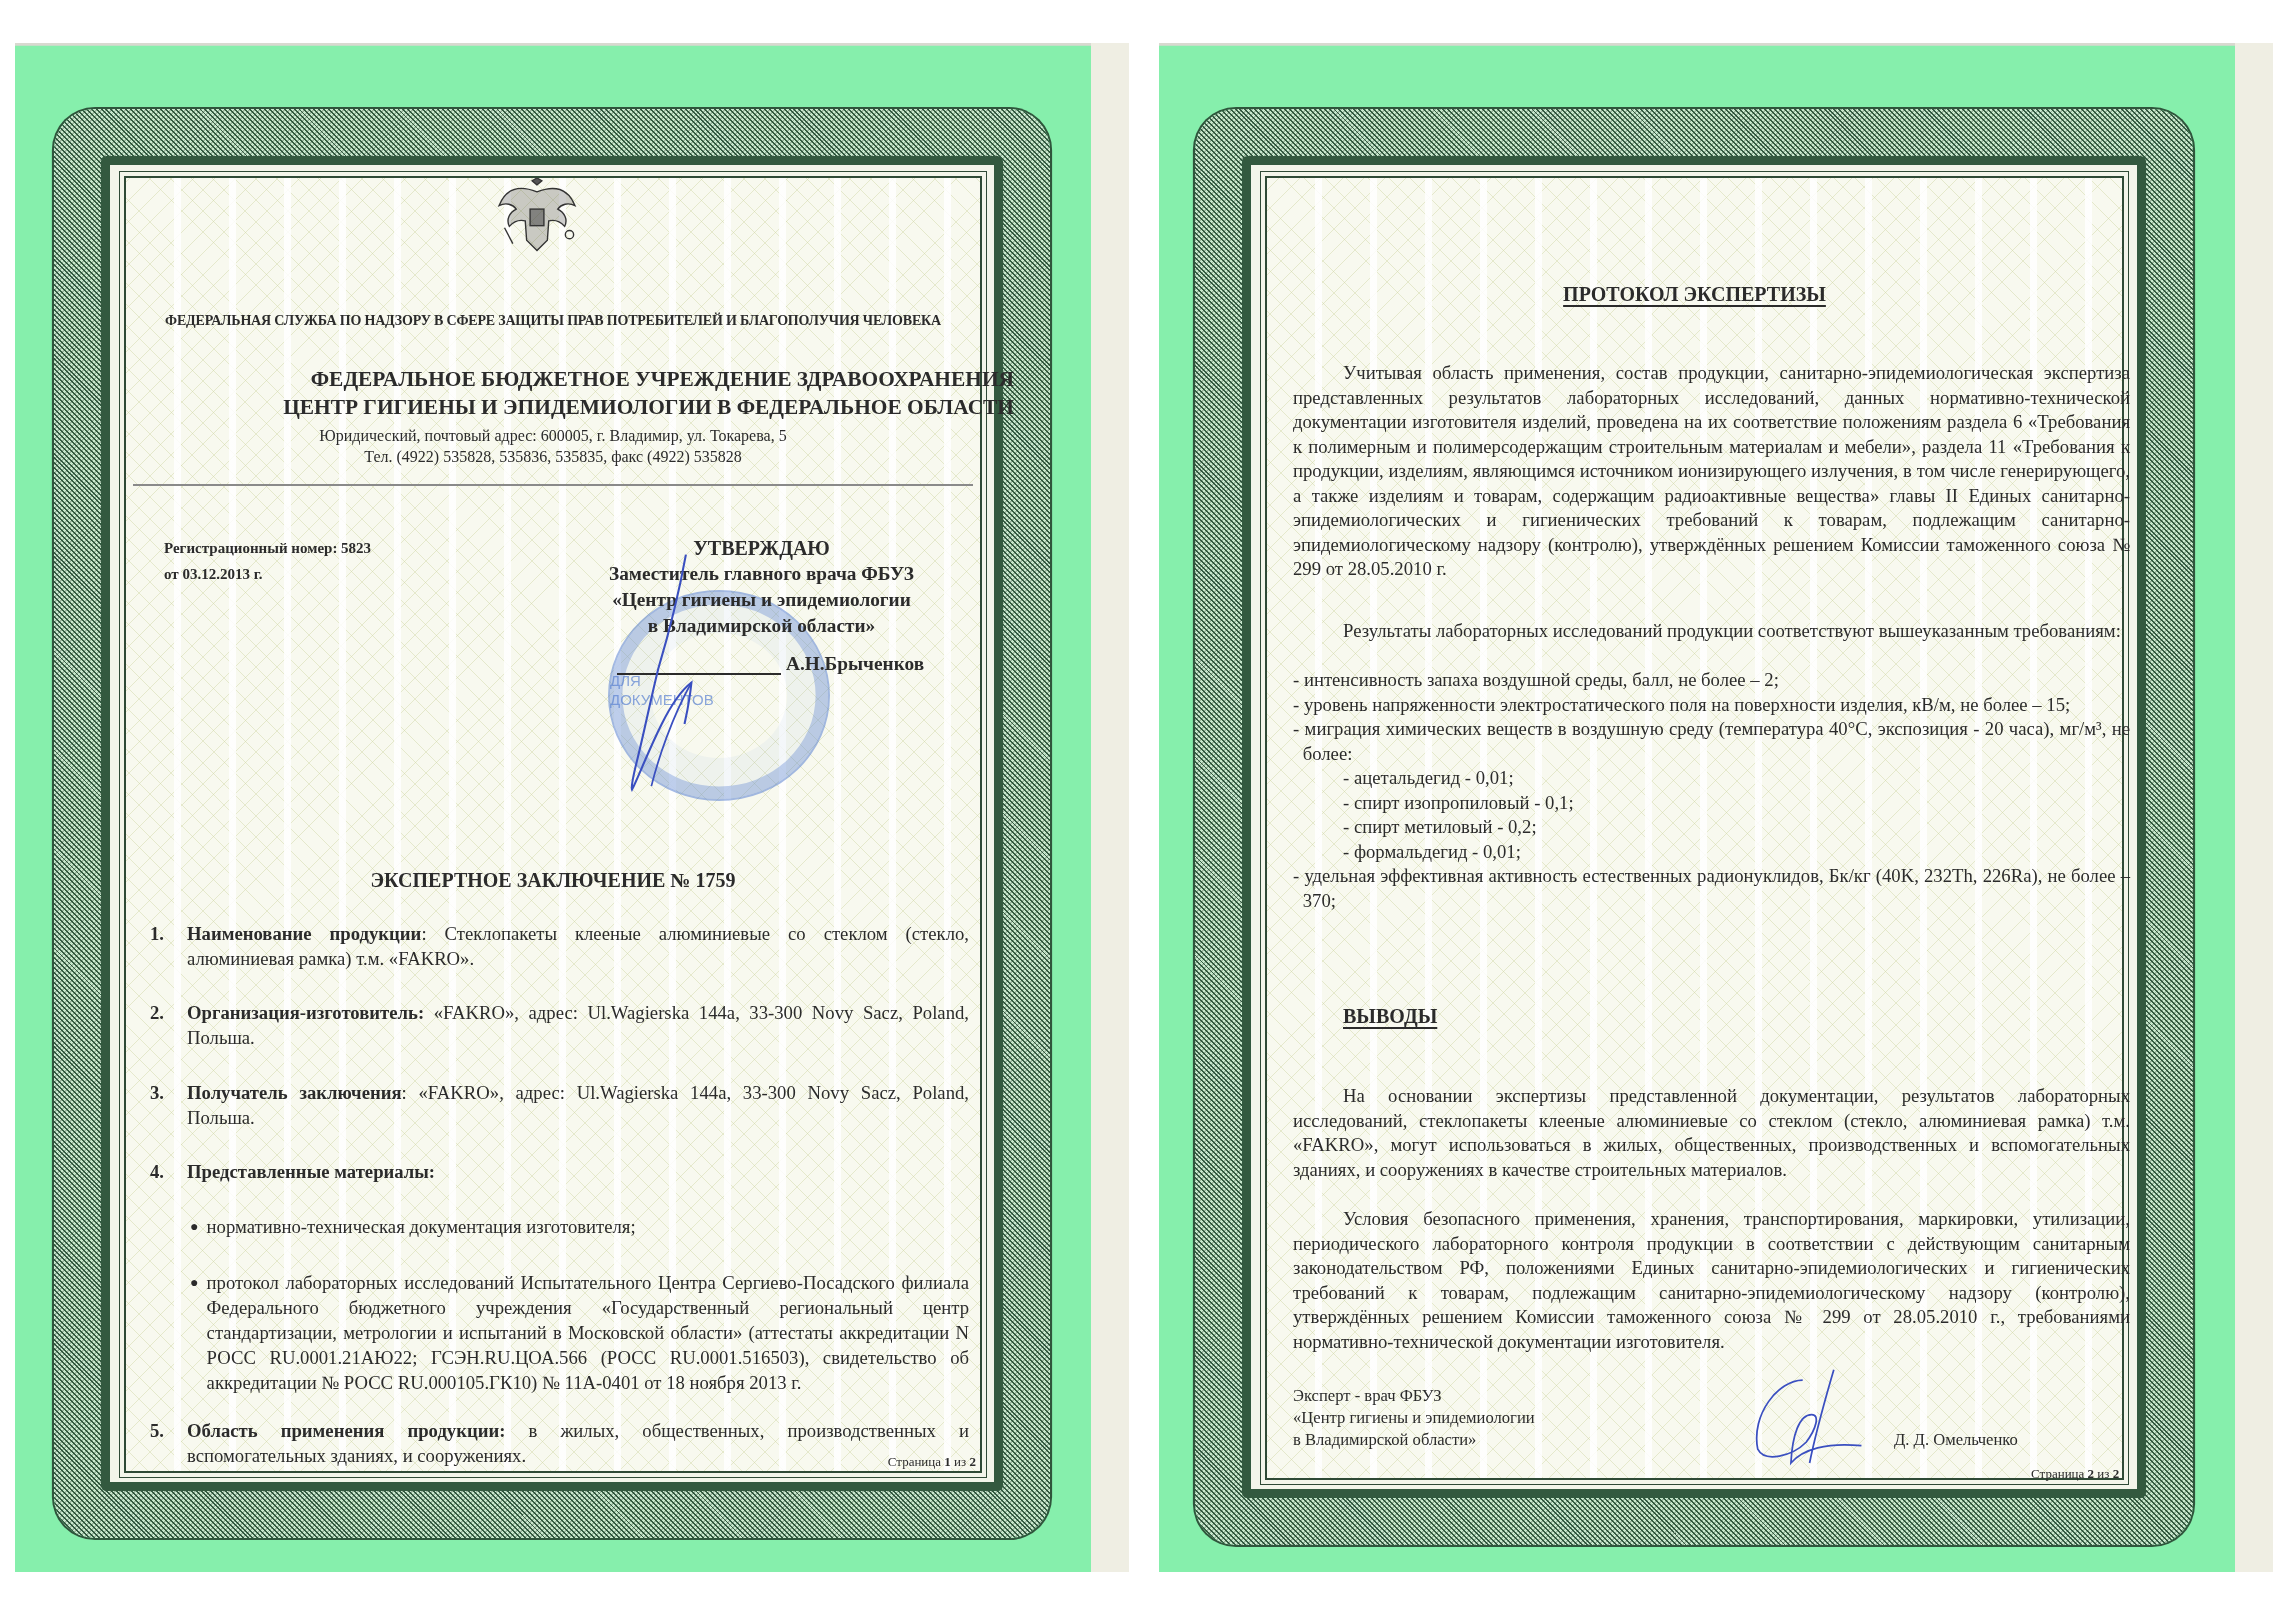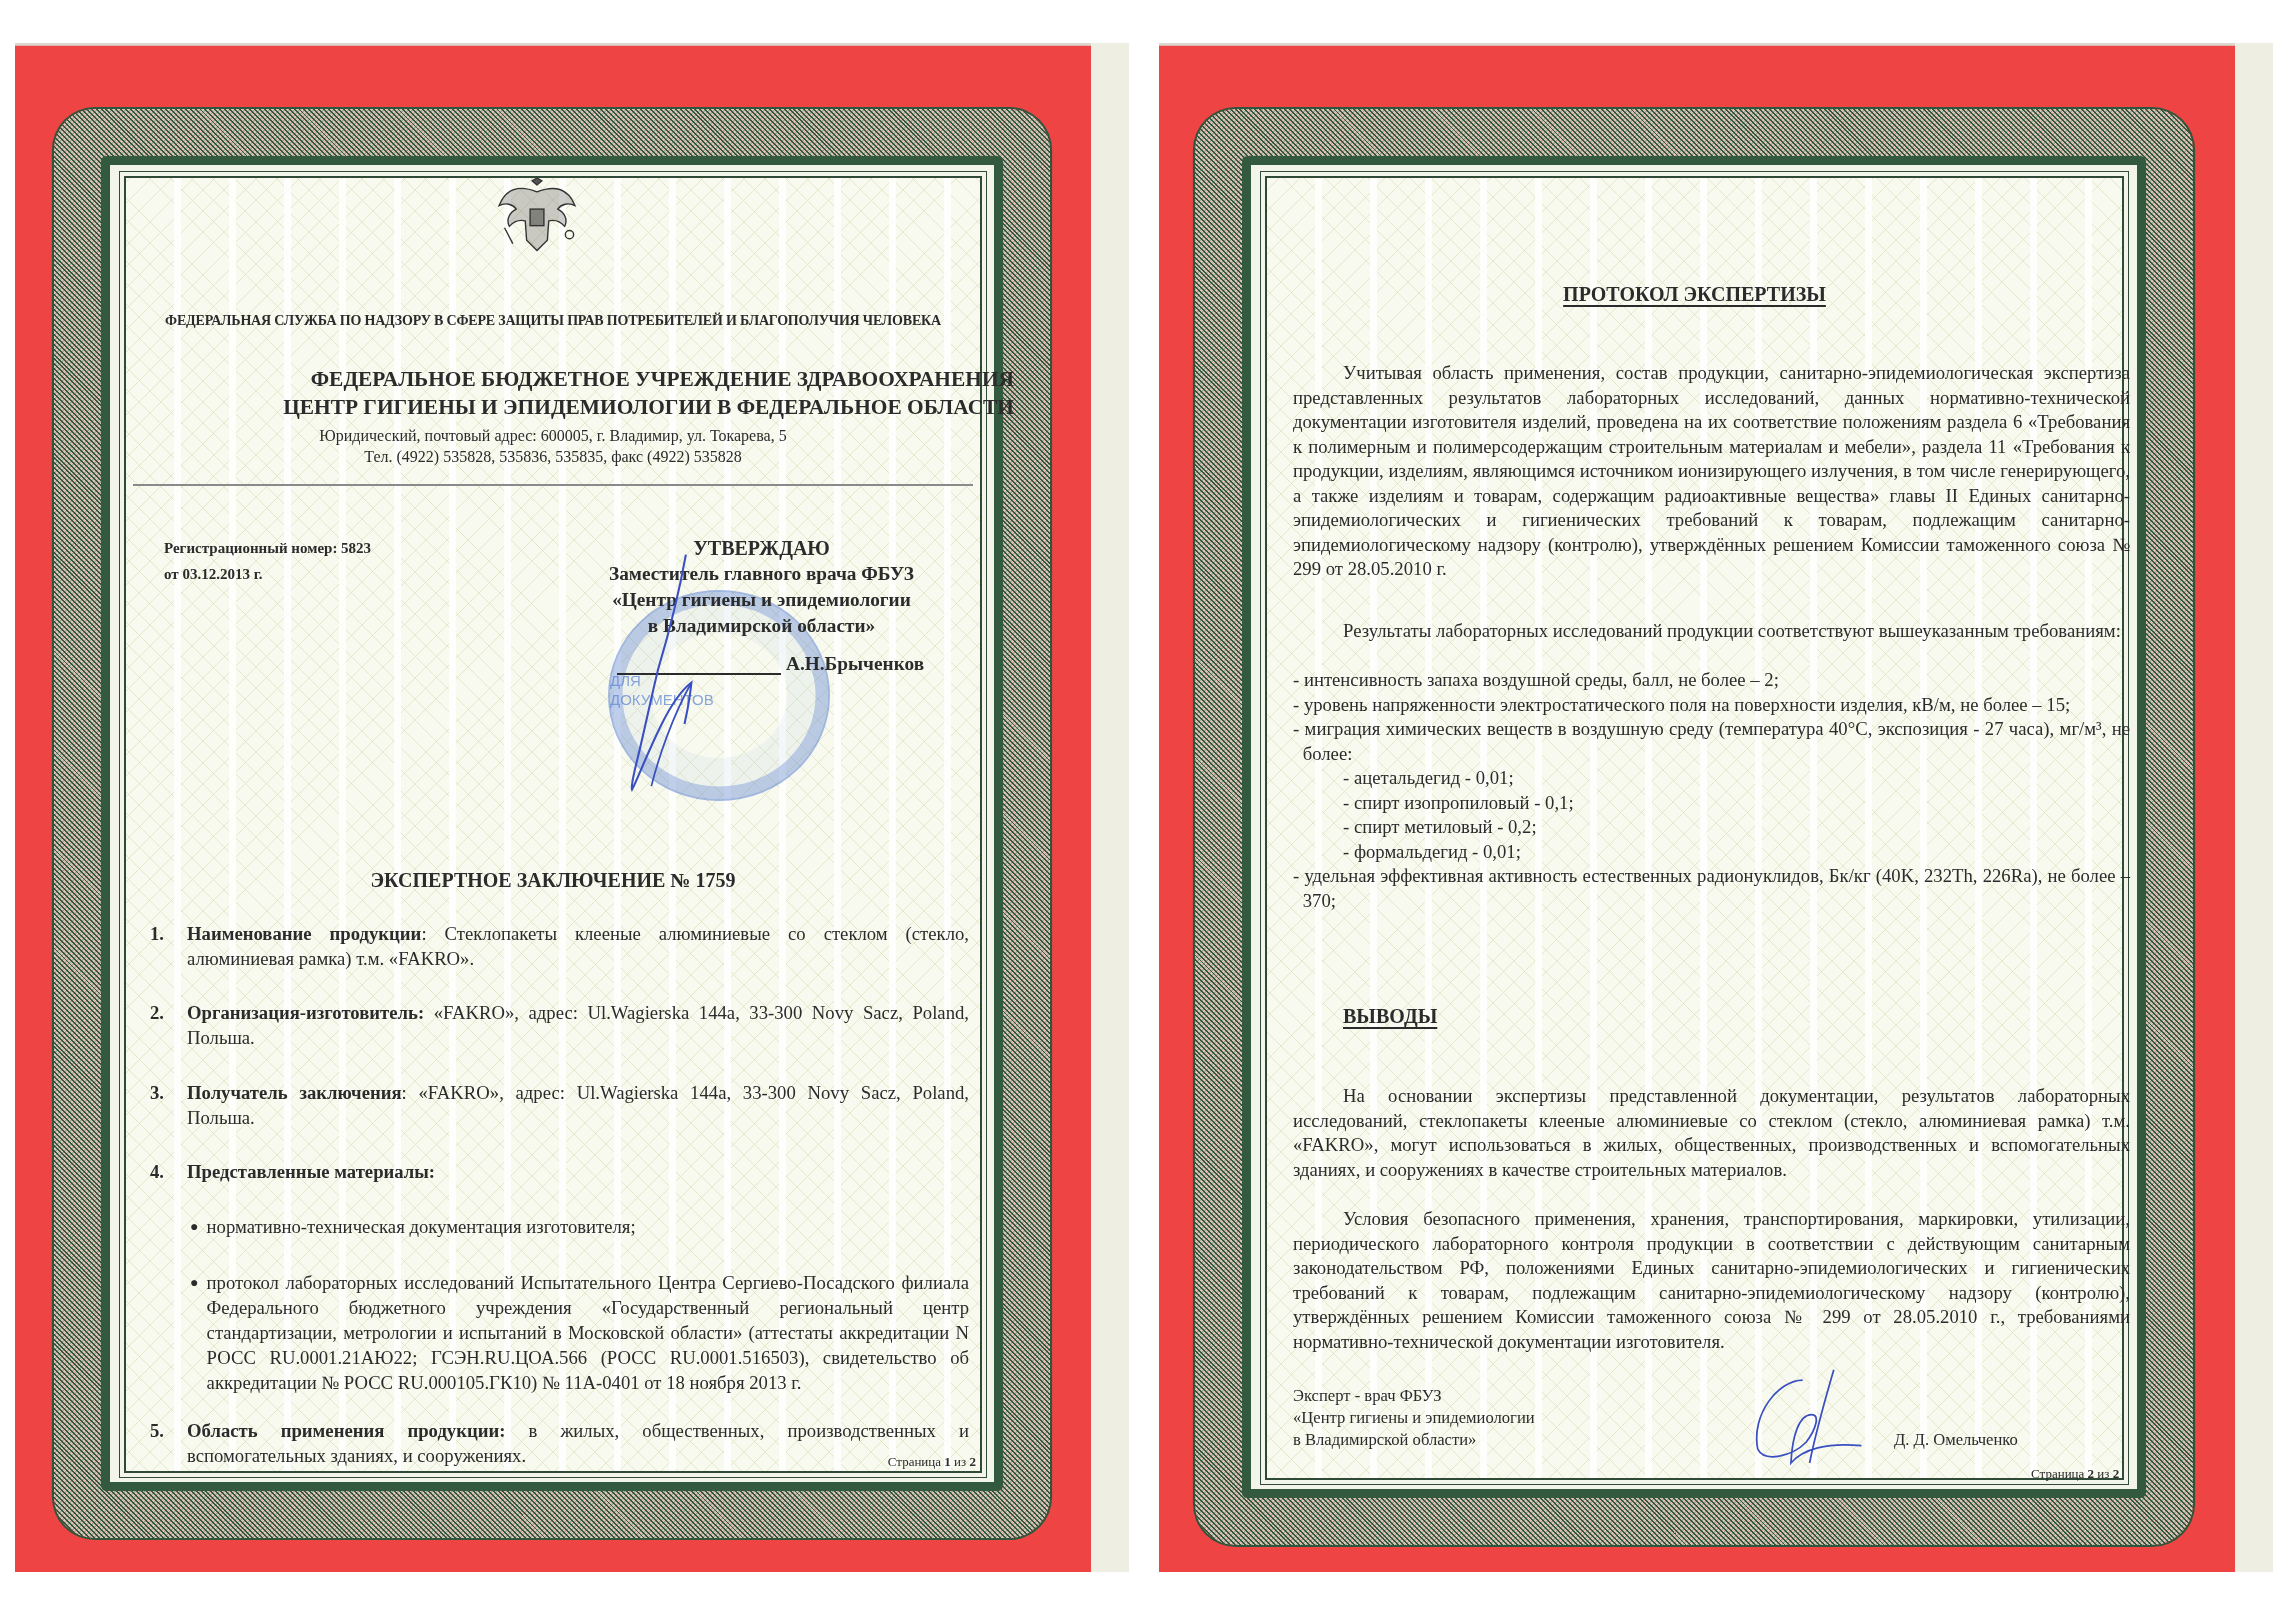--- a/index.html
+++ b/index.html
@@ -2,21 +2,21 @@
 <html style="font-size:11px"><head>
 <meta charset="utf-8">
 <style>
   html, body { margin:0; padding:0; }
   body {
     width:2284px; height:1616px; background:#ffffff; position:relative; overflow:hidden;
     font-family:"Liberation Serif", "DejaVu Serif", serif; color:#2b2b2b;
   }
   .sheet {
     position:absolute; top:43px; height:1529px;
-    background:#ef4444;
+    background:#86efac;
     box-shadow: inset 0 9.7px 0 -7px #d9d9d0;
   }
   #sheet-left  { left:15px;   width:1114px; }
   #sheet-right { left:1159px; width:1114px; }
   .sheet .edge-strip {
     position:absolute; top:0; bottom:0; width:38px; background:#efeee3;
   }
   
   .frame {
     position:absolute; border-radius:41px;
@@ -198,21 +198,21 @@
       <span class="section-title">ПРОТОКОЛ ЭКСПЕРТИЗЫ</span>
     </div>
 
     <div class="abs para indent" style="top:183px;">Учитывая область применения, состав продукции, санитарно-эпидемиологическая экспертиза представленных результатов лабораторных исследований, данных нормативно-технической документации изготовителя изделий, проведена на их соответствие положениям раздела 6 «Требования к полимерным и полимерсодержащим строительным материалам и мебели», раздела 11 «Требования к продукции, изделиям, являющимся источником ионизирующего излучения, в том числе генерирующего, а также изделиям и товарам, содержащим радиоактивные вещества» главы II Единых санитарно-эпидемиологических и гигиенических требований к товарам, подлежащим санитарно-эпидемиологическому надзору (контролю), утверждённых решением Комиссии таможенного союза № 299 от 28.05.2010 г.</div>
 
     <div class="abs para indent" style="top:441px;">Результаты лабораторных исследований продукции соответствуют вышеуказанным требованиям:</div>
 
     <div class="abs list-line" style="top:490px;">
       <span class="hang">- интенсивность запаха воздушной среды, балл, не более – 2;</span>
       <span class="hang" style="text-align:justify;">- уровень напряженности электростатического поля на поверхности изделия, кВ/м, не более – 15;</span>
-      <span class="hang" style="text-align:justify;">- миграция химических веществ в воздушную среду (температура 40°С, экспозиция - 27 часа), мг/м³, не более:</span>
+      <span class="hang" style="text-align:justify;">- миграция химических веществ в воздушную среду (температура 40°С, экспозиция - 20 часа), мг/м³, не более:</span>
       <span class="sub">- ацетальдегид - 0,01;</span>
       <span class="sub">- спирт изопропиловый - 0,1;</span>
       <span class="sub">- спирт метиловый - 0,2;</span>
       <span class="sub">- формальдегид - 0,01;</span>
       <span class="hang" style="text-align:justify;">- удельная эффективная активность естественных радионуклидов, Бк/кг (40K, 232Th, 226Ra), не более – 370;</span>
     </div>
 
     <div class="abs" style="left:76px; top:827px;">
       <span class="section-title">ВЫВОДЫ</span>
     </div>

